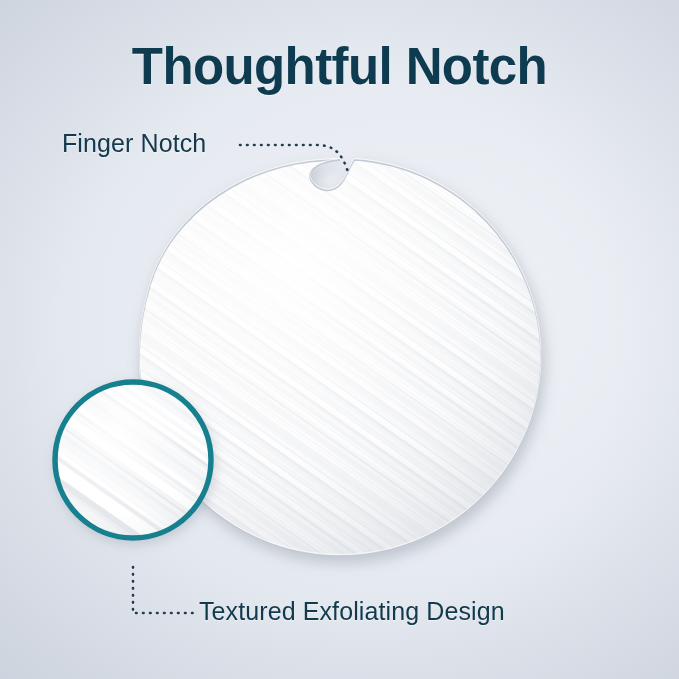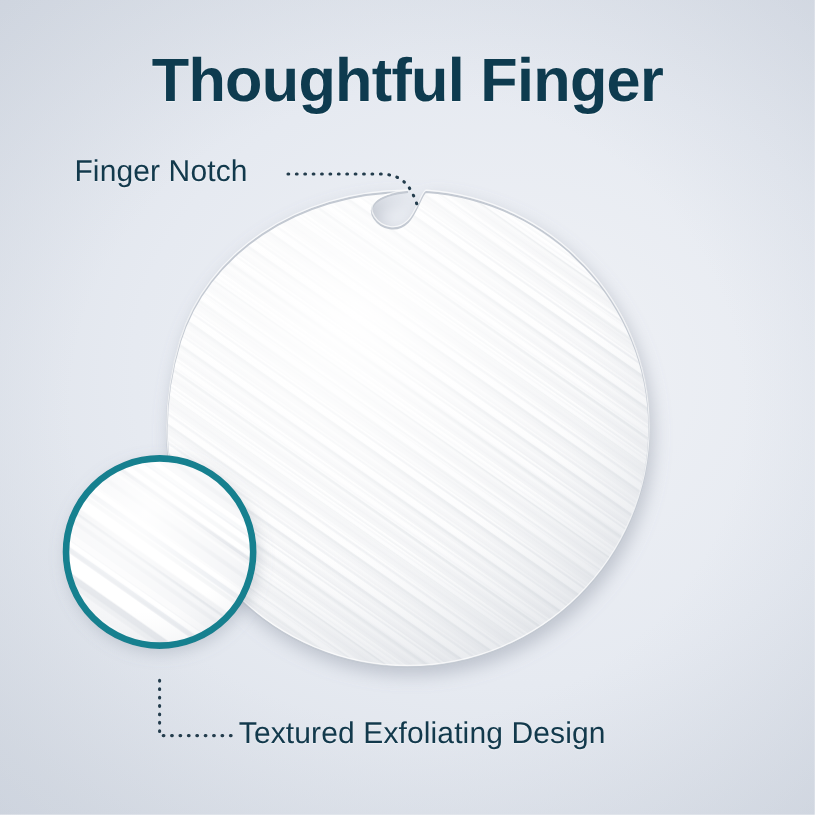--- a/index.html
+++ b/index.html
@@ -183,19 +183,19 @@
     </g>
   </svg>
 
   <svg class="svg-layer" viewBox="0 0 679 679">
 
     <path d="M 240 145 L 316 145 C 334 145 342 153 348 172" fill="none" stroke="#233c4c" stroke-width="2.6" stroke-linecap="round" stroke-dasharray="0.6 6.4"></path>
 
     <path d="M 133 567 L 133 613 L 196 613" fill="none" stroke="#233c4c" stroke-width="2.6" stroke-linecap="round" stroke-dasharray="0.6 6.4"></path>
   </svg>
 
-  <div id="title">Thoughtful Finger</div>
+  <div id="title">Thoughtful Notch</div>
 
   <div id="label-finger-notch" class="callout-label">Finger Notch</div>
 
   <div id="label-textured-surface" class="callout-label">Textured Exfoliating Design</div>
 
 </div>
 
 </body></html>

